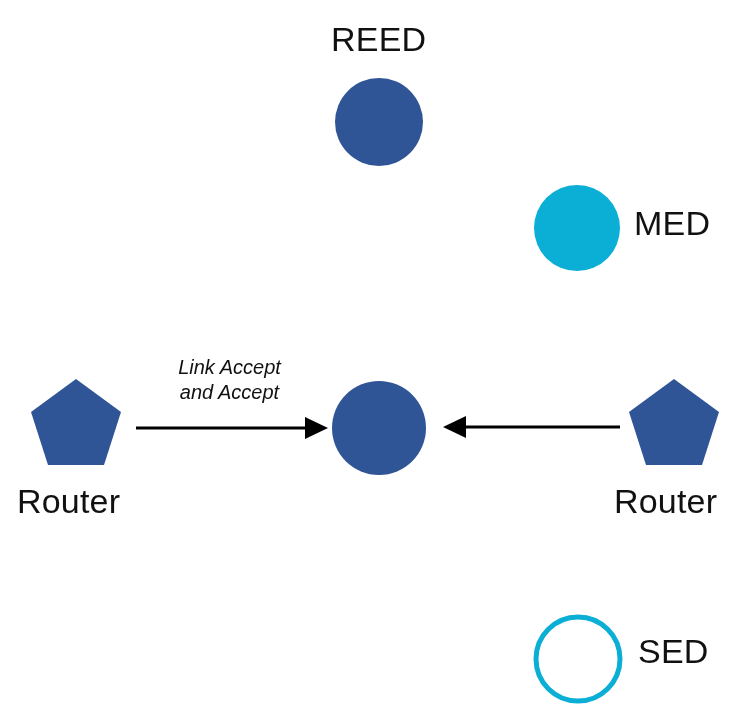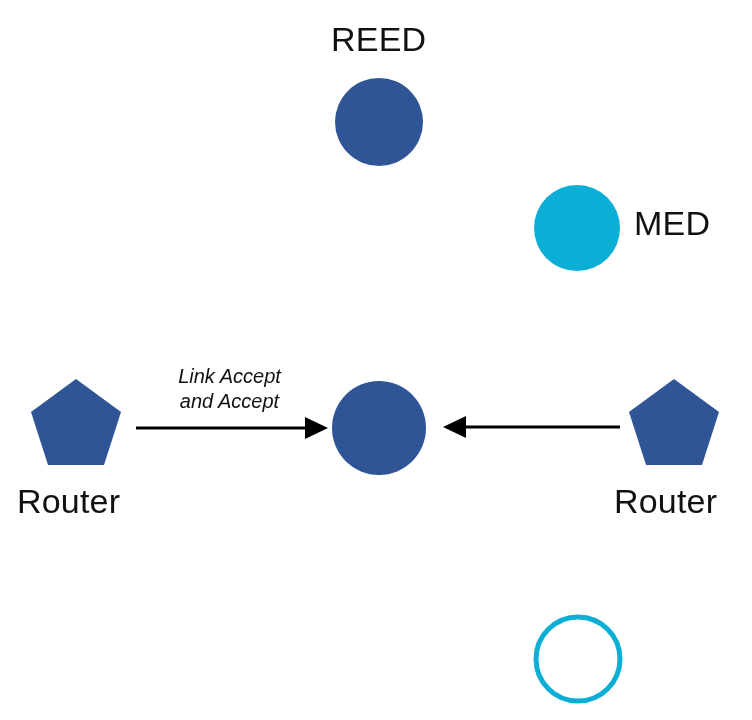--- a/index.html
+++ b/index.html
@@ -45,21 +45,21 @@
     top: 0;
     width: 752px;
     height: 720px;
   }
   
   #label-reed   { left: 331px; top: 22px; }
   #label-med    { left: 634px; top: 206px; }
   #label-sed    { left: 638px; top: 634px; }
   #label-router-left  { left: 17px;  top: 484px; }
   #label-router-right { left: 614px; top: 484px; }
-  #label-link   { left: 152px; top: 364px; width: 155px; }
+  #label-link   { left: 152px; top: 355px; width: 155px; }
 </style>
 </head>
 <body>
 
 <div id="canvas">
 
   <svg class="shape-layer" viewBox="0 0 752 720" width="752" height="720" xmlns="http://www.w3.org/2000/svg">
 
     <circle cx="379" cy="122" r="44" fill="#2F5597"></circle>
 
@@ -81,20 +81,21 @@
     <g>
       <line x1="620" y1="427" x2="466" y2="427" stroke="#000000" stroke-width="3"></line>
       <polygon points="466,416 443,427 466,438" fill="#000000"></polygon>
     </g>
   </svg>
 
   <div class="node-label" id="label-reed">REED</div>
 
   <div class="node-label" id="label-med">MED</div>
 
+  <div class="node-label" id="label-sed">SED</div>
 
   <div class="node-label" id="label-router-left">Router</div>
 
   <div class="node-label" id="label-router-right">Router</div>
 
   <div class="edge-label" id="label-link">
     <div>Link Accept</div>
     <div>and Accept</div>
   </div>
 

